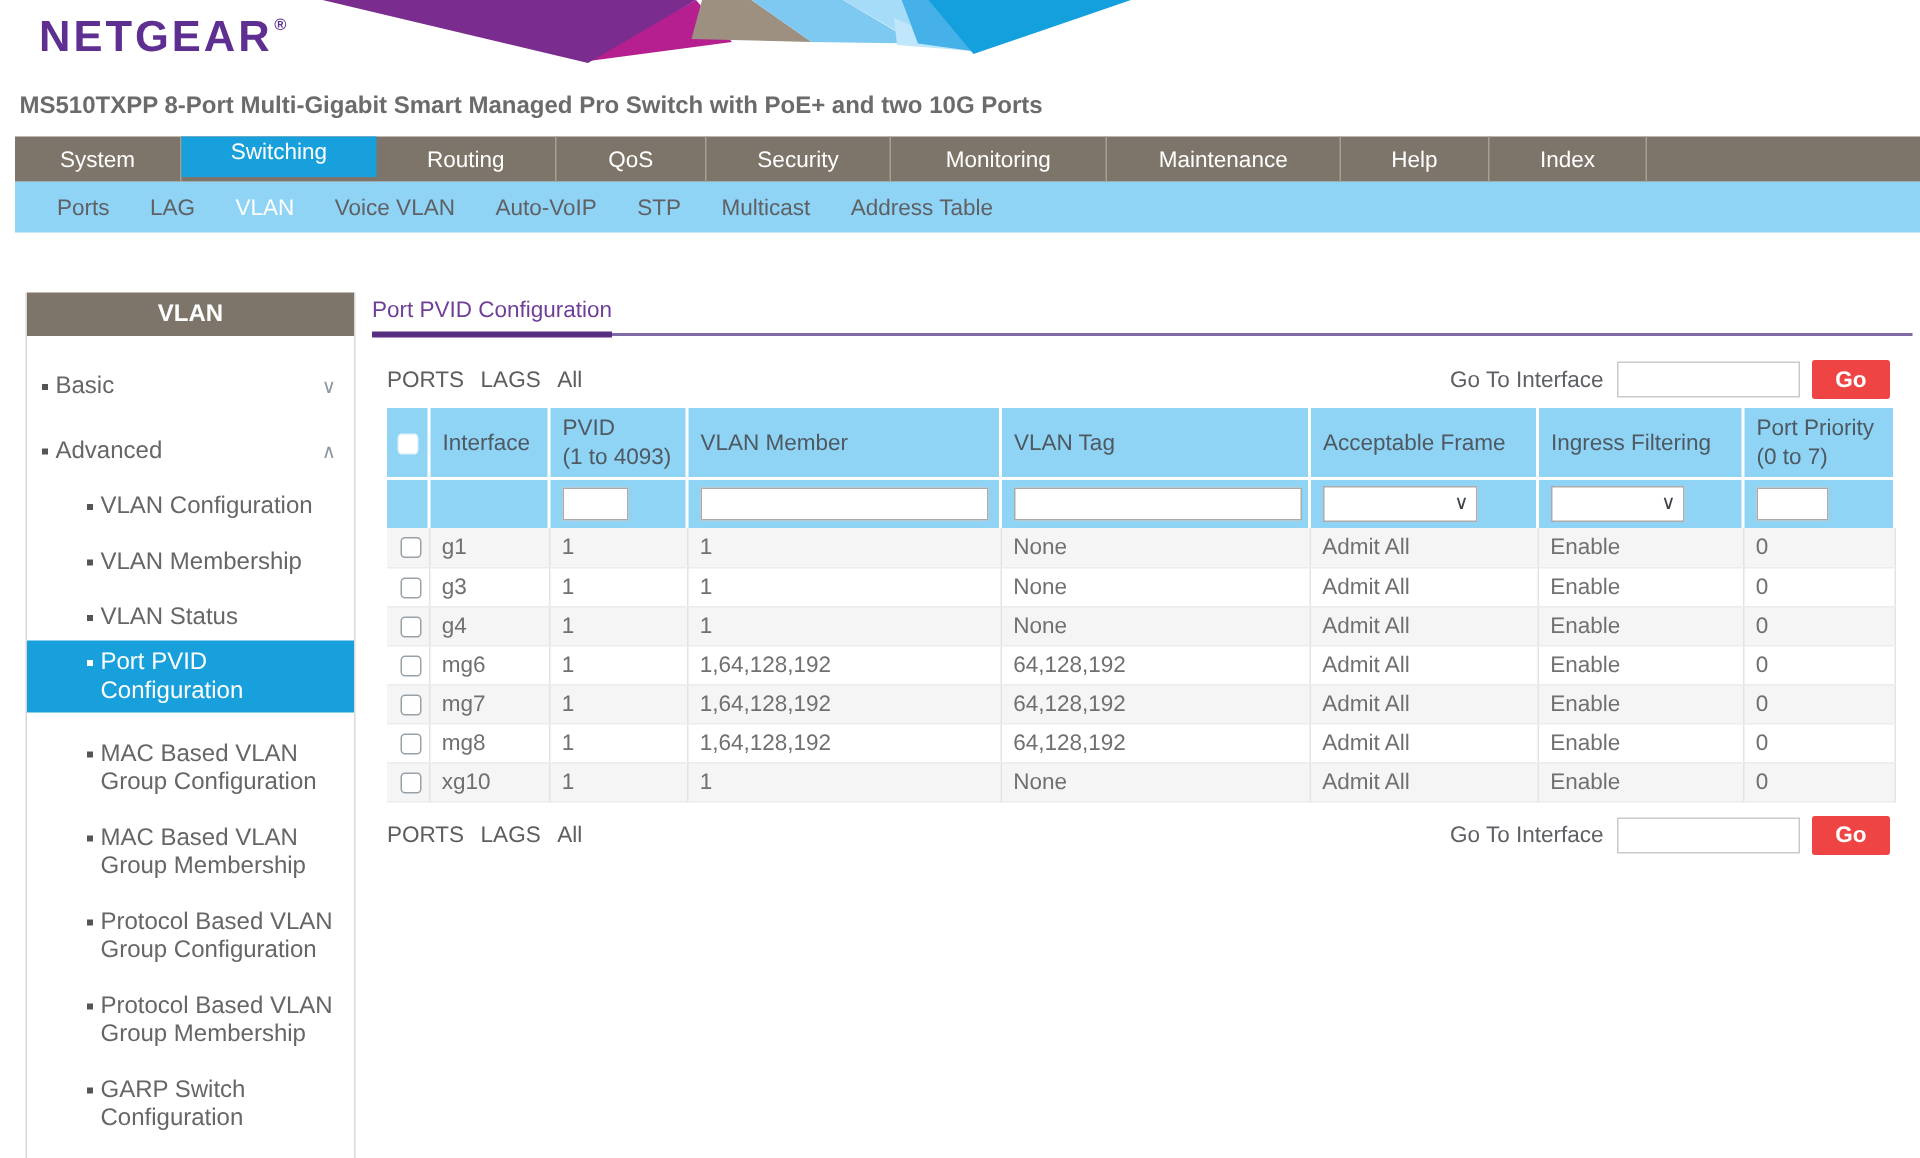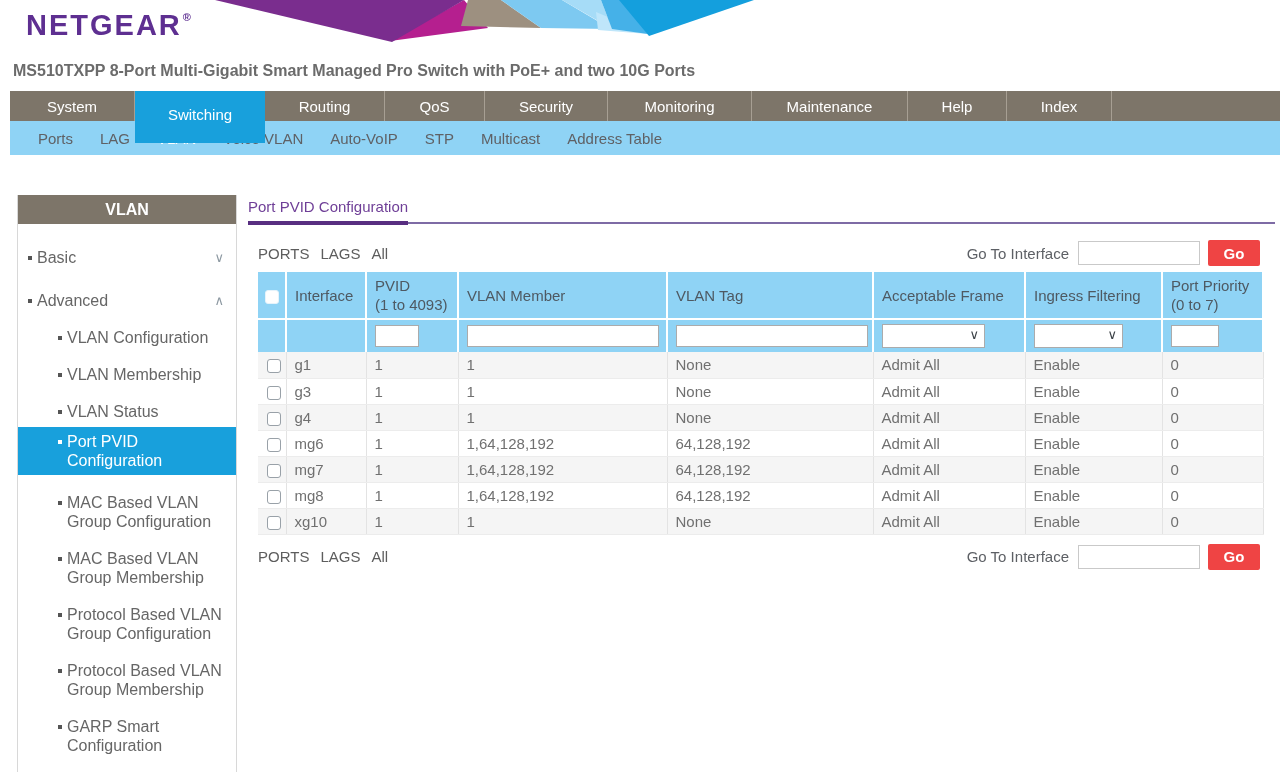--- a/index.html
+++ b/index.html
@@ -15,31 +15,31 @@
   .logo { position:absolute; left:26px; top:9px; font-size:29px; font-weight:bold;
           color:#5e2f91; letter-spacing:2px; }
   .logo sup { font-size:11px; letter-spacing:0; vertical-align:14px; margin-left:1px; }
 
   .device-title { margin:5px 0 11px 13px; font-size:16px; font-weight:bold; color:#6b6b6b; }
 
   
   .main-nav { margin-left:10px; height:30px; background:#7d7569; display:flex; position:relative; z-index:2; }
   .main-nav .tab { height:30px; display:flex; align-items:center; justify-content:center;
                    color:#fff; font-size:15px; border-right:1px solid #a79f93; cursor:pointer; }
-  .main-nav .tab:nth-child(1){width:125px}
+  .main-nav .tab:nth-child(1){width:111px}
   .main-nav .tab:nth-child(2){width:130px}
   .main-nav .tab:nth-child(3){width:120px}
   .main-nav .tab:nth-child(4){width:100px}
   .main-nav .tab:nth-child(5){width:123px}
   .main-nav .tab:nth-child(6){width:144px}
   .main-nav .tab:nth-child(7){width:156px}
   .main-nav .tab:nth-child(8){width:99px}
   .main-nav .tab:nth-child(9){width:105px}
   .main-nav .tab.filler { flex:1; border-right:none; cursor:default; }
-  .main-nav .tab.active { background:#18a0dc; height:52px; padding-bottom:6px; position:relative; z-index:3; border-right:none; }
+  .main-nav .tab.active { background:#18a0dc; height:27px; padding-bottom:6px; position:relative; z-index:3; border-right:none; }
 
   
   .sub-nav { margin-left:10px; height:34px; background:#8fd3f5; display:flex; align-items:center;
              gap:27px; padding-left:28px; font-size:15px; color:#5f6165; }
   .sub-nav .snav-item { cursor:pointer; }
   .sub-nav .snav-item.active { color:#fff; }
 
   
   .sidebar { position:absolute; left:17px; top:195px; width:220px; bottom:0; background:#fff;
              border-left:1px solid #d8d8d8; border-right:1px solid #d8d8d8; }
@@ -187,21 +187,21 @@
         <span class="lbl">Protocol Based VLAN
 Group Configuration</span>
       </div>
       <div class="side-item side-sub">
         <span class="bullet"></span>
         <span class="lbl">Protocol Based VLAN
 Group Membership</span>
       </div>
       <div class="side-item side-sub">
         <span class="bullet"></span>
-        <span class="lbl">GARP Smart
+        <span class="lbl">GARP Switch
 Configuration</span>
       </div>
       <div class="side-item side-sub">
         <span class="bullet"></span>
         <span class="lbl">GARP Port
 Configuration</span>
       </div>
     </div>
 </div>
 

